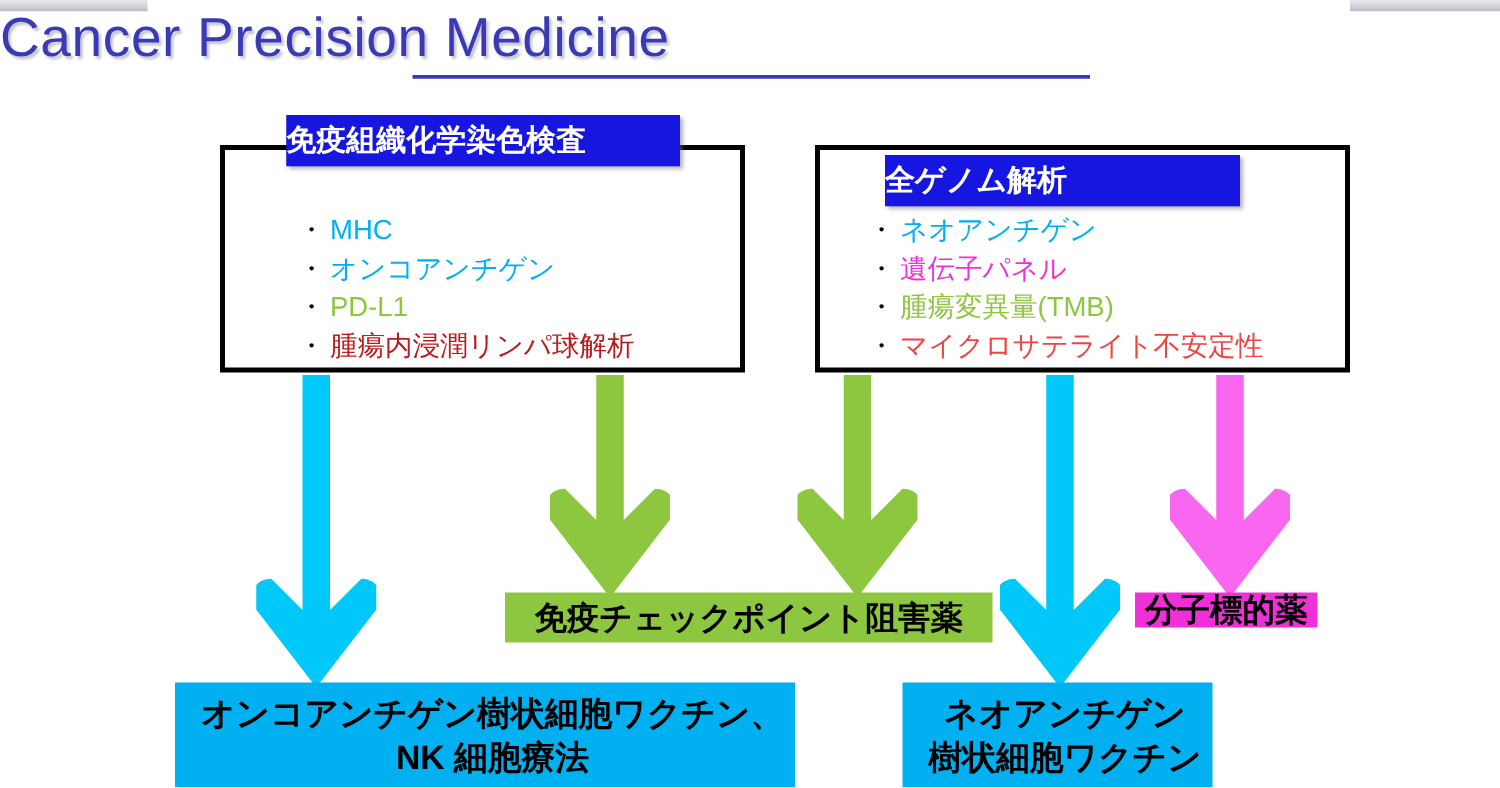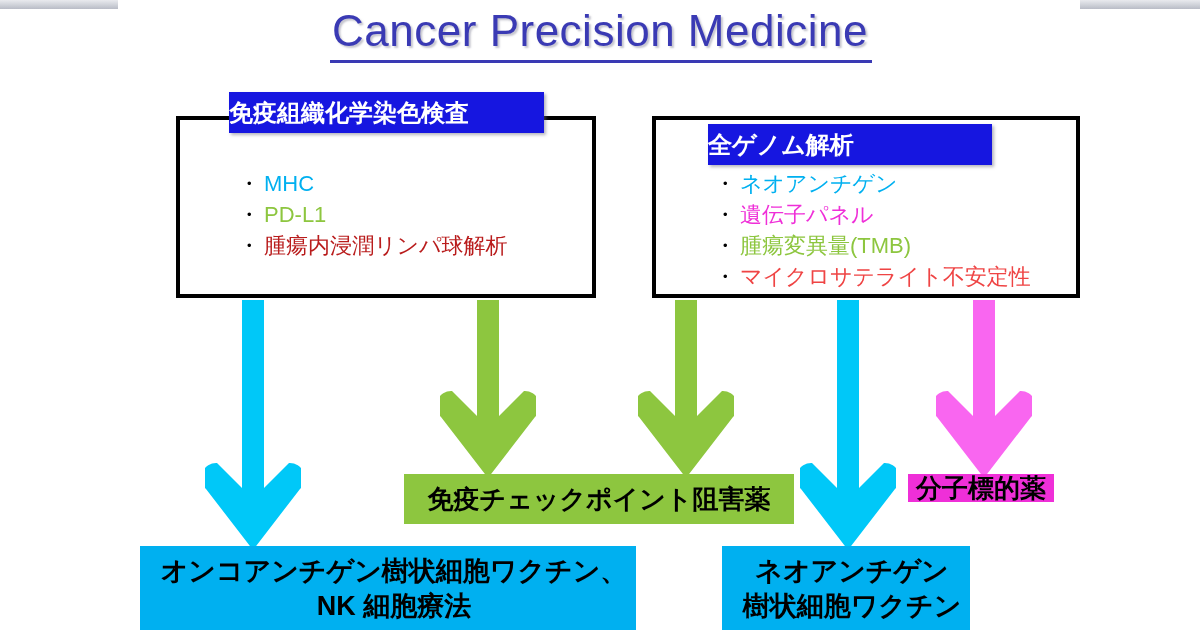--- a/index.html
+++ b/index.html
@@ -27,21 +27,20 @@
   }
   .top-bar.left  { left: 0px;   width: 118px; }
   .top-bar.right { left: 1080px; width: 120px; }
 
   
   .title {
     position: absolute;
     left: 0;
     top: 6px;
     width: 1200px;
-    text-align: center;
     font-size: 44px;
     font-weight: 400;
     color: #3a3ab4;
     letter-spacing: 0.5px;
     text-shadow: 2px 2px 2px rgba(150,150,165,0.55);
   }
   .title-underline {
     position: absolute;
     left: 330px;
     top: 60px;
@@ -75,21 +74,21 @@
   .panel-header.right { left: 708px; top: 92px;  width: 284px; margin-top: 32px; }
 
   .panel-list {
     position: absolute;
     font-size: 22px;
     font-weight: normal;
     line-height: 31px;
     white-space: nowrap;
   }
   .panel-list.left  { left: 198px; top: 146px; }
-  .panel-list.right { left: 674px; top: 146px; }
+  .panel-list.right { left: 654px; top: 146px; }
   .panel-list li {
     list-style: none;
     margin: 0;
     padding: 0;
   }
   .bullet { margin-right: 4px; }
 
   
   .arrow {
     position: absolute;
@@ -101,21 +100,21 @@
     position: absolute;
     box-sizing: border-box;
     color: #000000;
     font-weight: bold;
     display: flex;
     align-items: center;
   }
   .resbox .inner { width: 100%; text-align: center; }
 
   .box-ici {
-    left: 404px; top: 474px; width: 390px; height: 50px;
+    left: 404px; top: 474px; width: 390px; height: 40px;
     background: #8dc63f;
     font-size: 26px;
     justify-content: flex-start;
   }
   .box-targeted {
     left: 908px; top: 474px; width: 146px; height: 28px;
     background: #ef2fd8;
     font-size: 26px;
     justify-content: center;
   }
@@ -147,20 +146,23 @@
   <div class="title">Cancer Precision Medicine</div>
   <div class="title-underline"></div>
 
   <div class="panel panel-left"></div>
   <div class="panel-header left">免疫組織化学染色検査</div>
   <ul class="panel-list left">
     <li>
       <span class="bullet">・</span><span style="color:#00b0f0">MHC</span>
     </li>
     <li>
+      <span class="bullet">・</span><span style="color:#00b0f0">オンコアンチゲン</span>
+    </li>
+    <li>
       <span class="bullet">・</span><span style="color:#8dc63f">PD-L1</span>
     </li>
     <li>
       <span class="bullet">・</span><span style="color:#b91c1c">腫瘍内浸潤リンパ球解析</span>
     </li>
   </ul>
 
   <div class="panel panel-right"></div>
   <div class="panel-header right">全ゲノム解析</div>
   <ul class="panel-list right">

